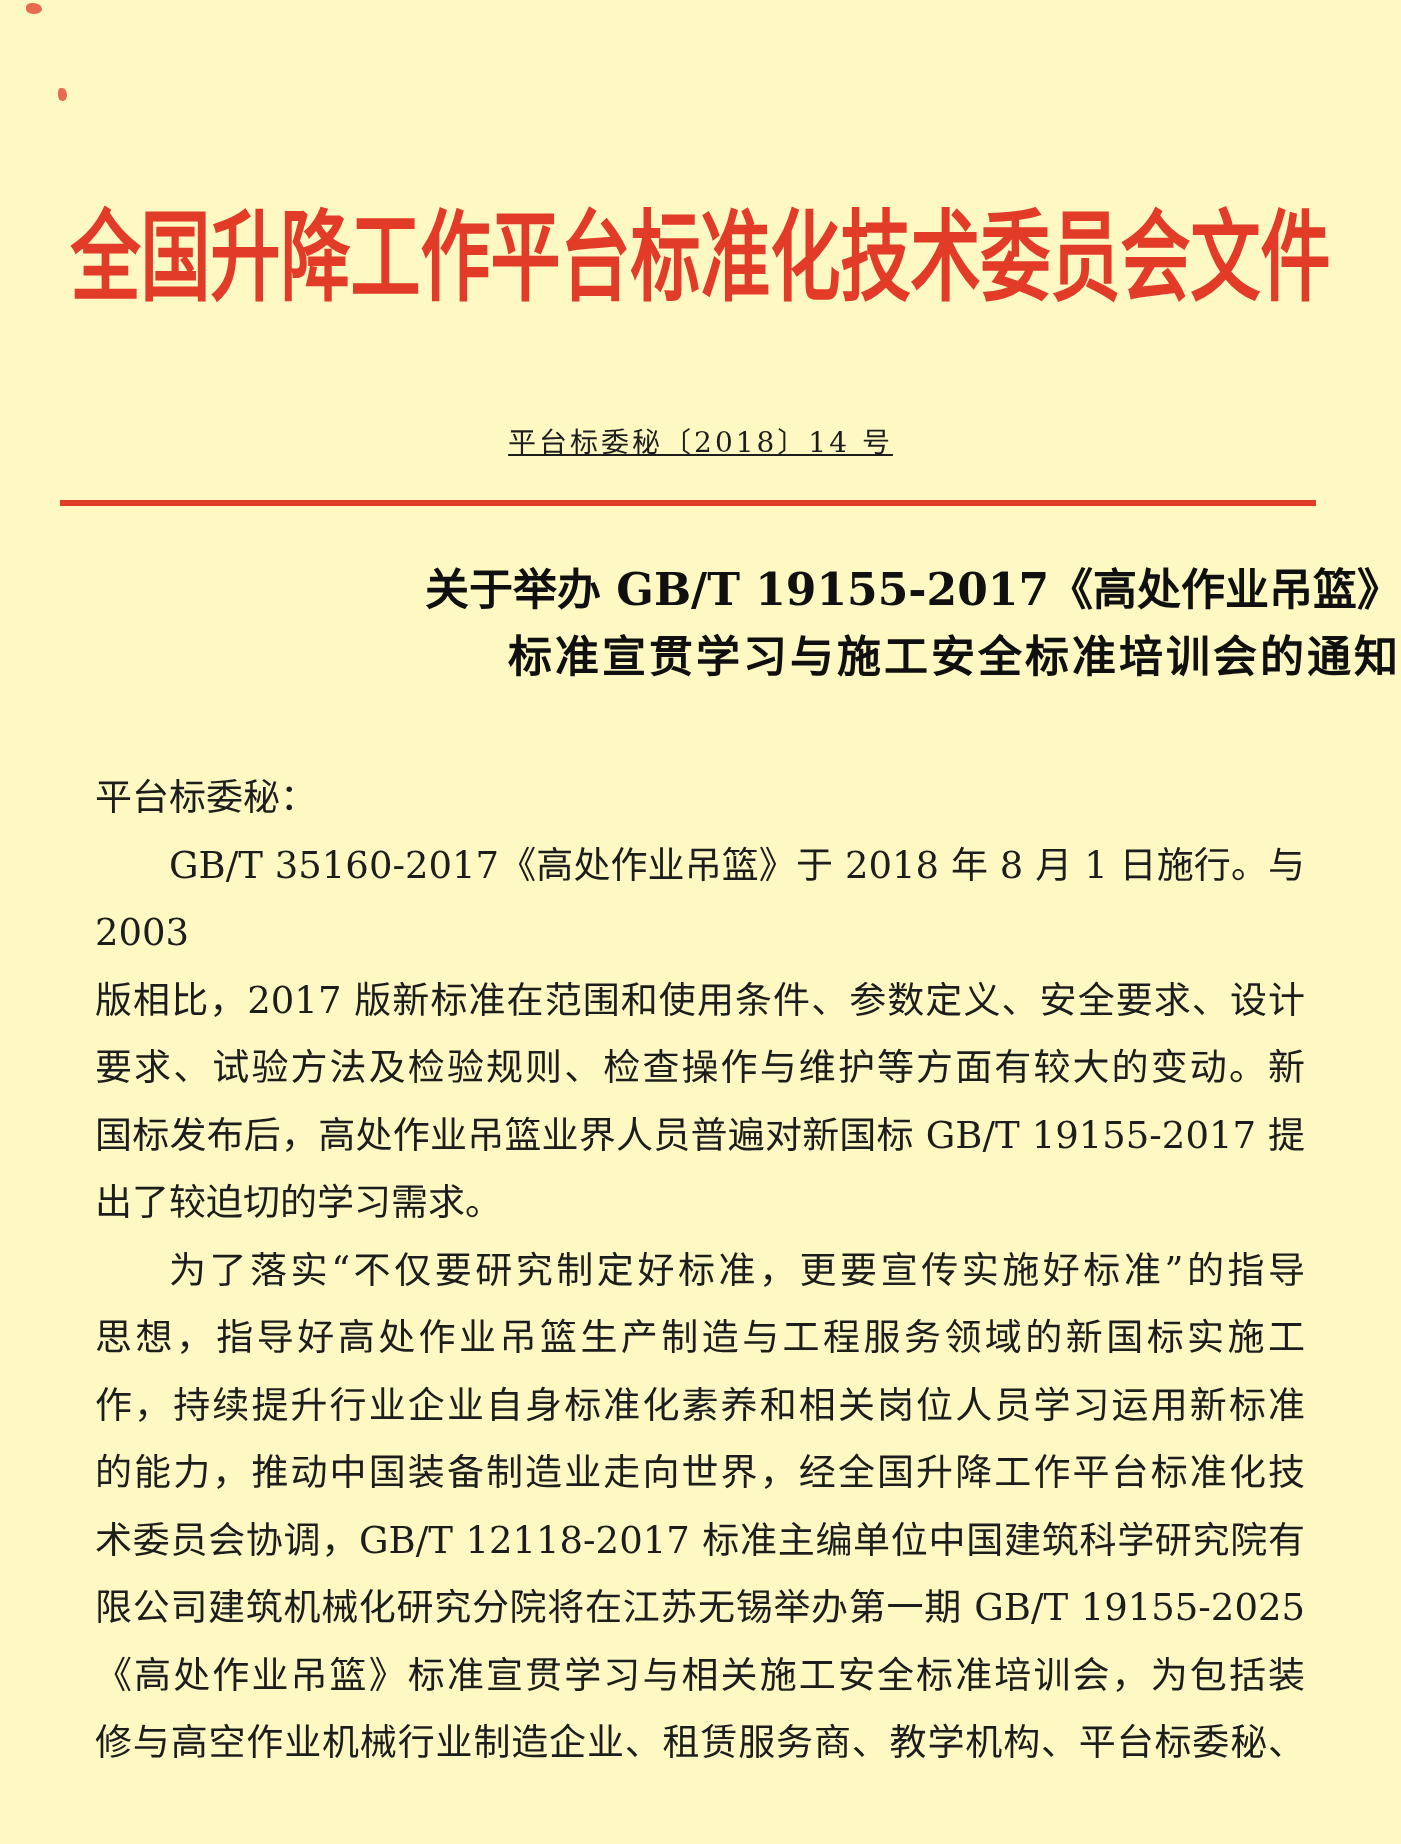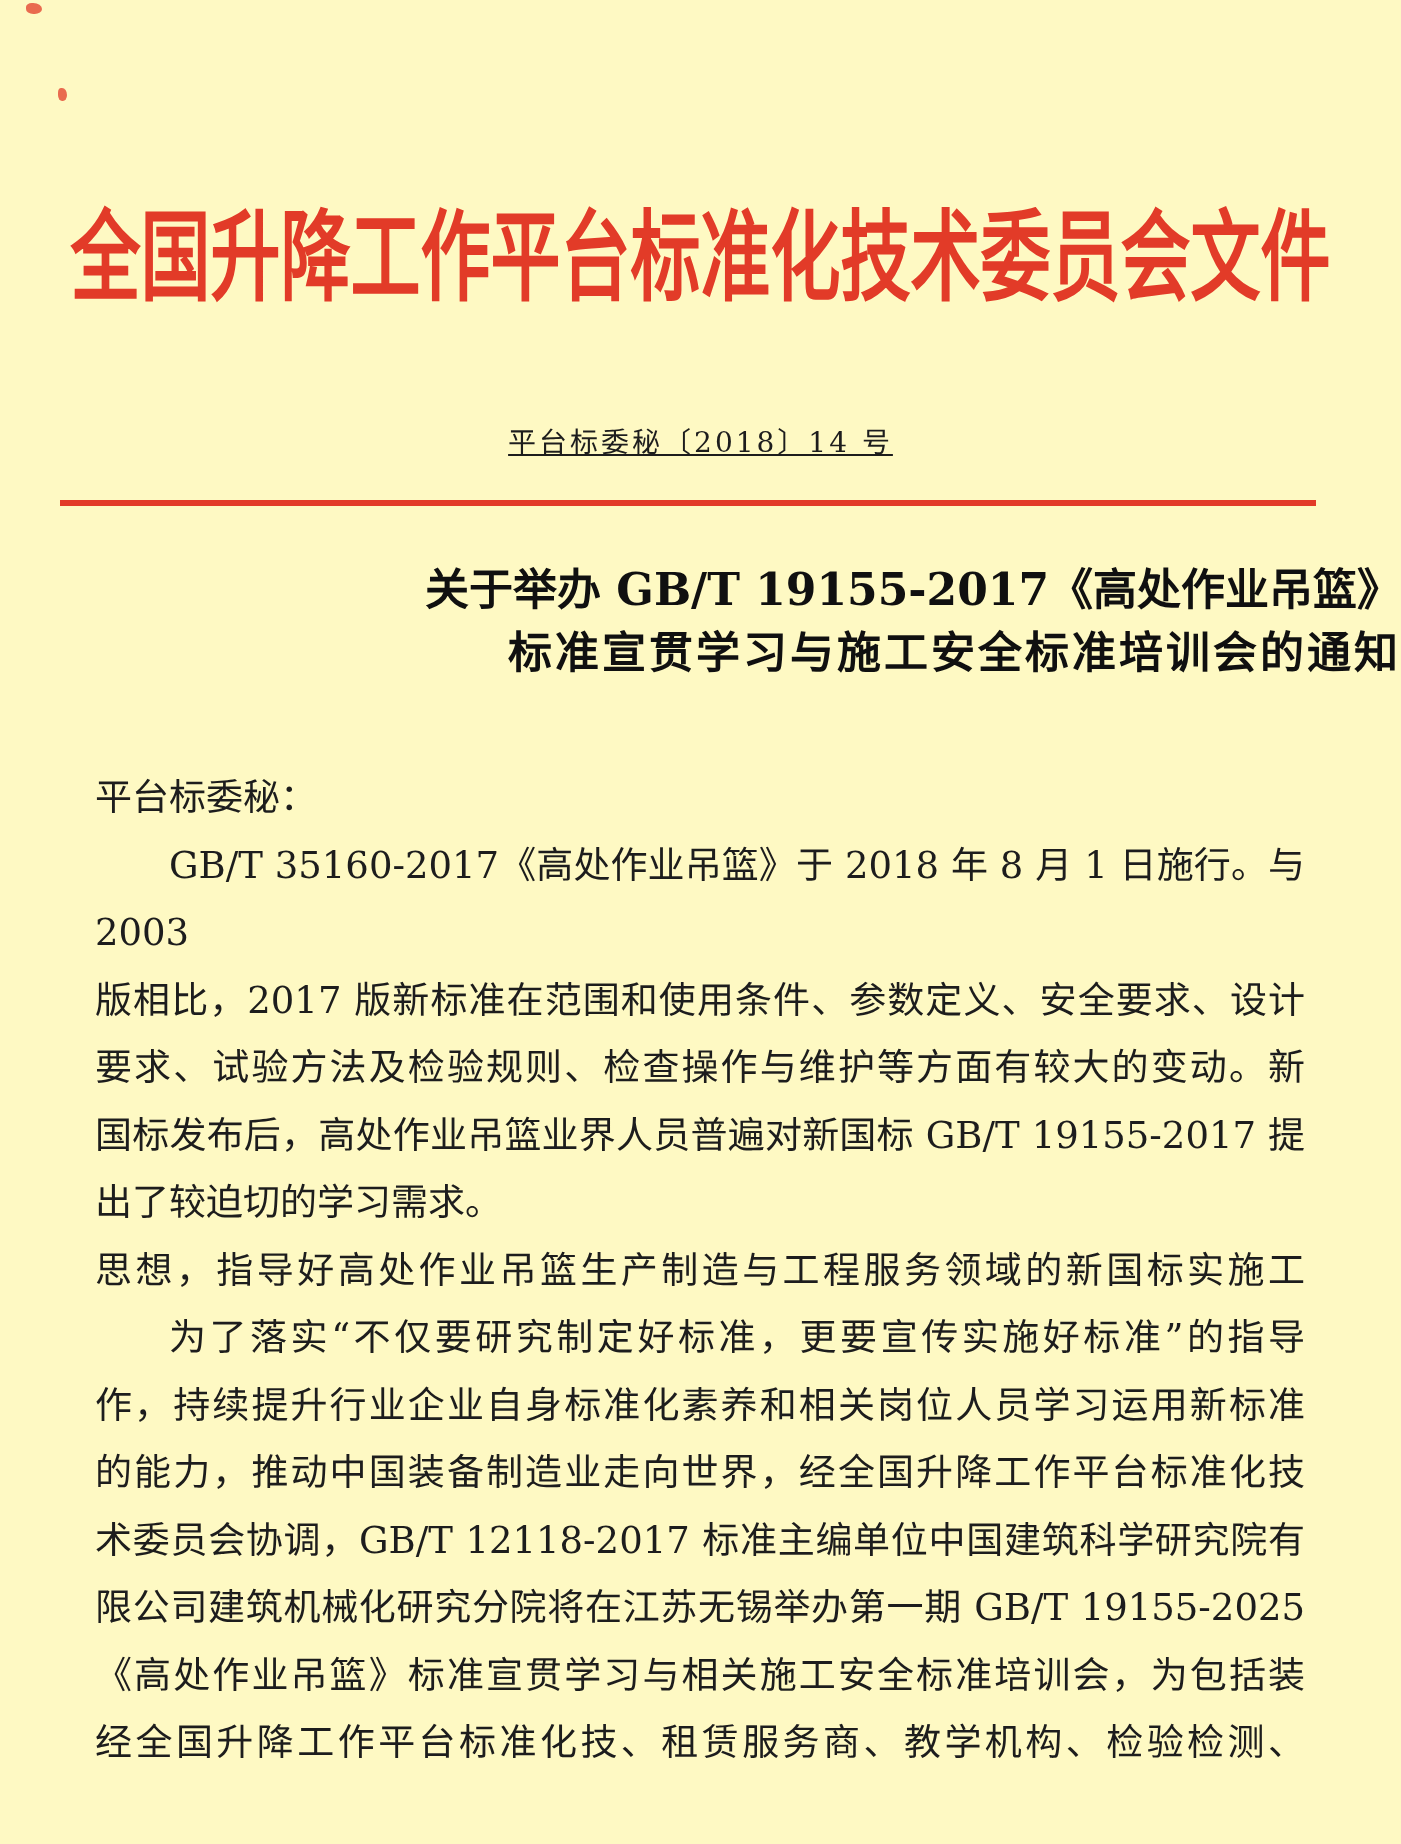--- a/index.html
+++ b/index.html
@@ -47,21 +47,21 @@
   }
   .notice-title{
     position:absolute;
     top:556px;left:0;width:100%;
     text-align:right;
     font-weight:bold;
     font-size:44px;
     line-height:67px;
     color:var(--title-ink);
   }
-  .notice-title .t2{letter-spacing:3px;font-family:Liberation Mono, monospace;}
+  .notice-title .t2{letter-spacing:3px;}
   .doc-body{
     position:absolute;
     top:764px;left:95px;
     width:1210px;
     color:var(--body-ink);
   }
   .line{
     font-size:37px;
     line-height:67.5px;
     text-align:justify;
@@ -99,24 +99,24 @@
   </div>
 
   <div class="doc-body">
     <div class="line salutation">平台标委秘：</div>
     <div id="paragraphs">
         <div class="line indent">GB/T 35160-2017《高处作业吊篮》于 2018 年 8 月 1 日施行。与 2003</div>
         <div class="line">版相比，2017 版新标准在范围和使用条件、参数定义、安全要求、设计</div>
         <div class="line">要求、试验方法及检验规则、检查操作与维护等方面有较大的变动。新</div>
         <div class="line">国标发布后，高处作业吊篮业界人员普遍对新国标 GB/T 19155-2017 提</div>
         <div class="line para-end">出了较迫切的学习需求。</div>
+        <div class="line indent">为了落实“不仅要研究制定好标准，更要宣传实施好标准”的指导</div>
         <div class="line">思想，指导好高处作业吊篮生产制造与工程服务领域的新国标实施工</div>
-        <div class="line indent">为了落实“不仅要研究制定好标准，更要宣传实施好标准”的指导</div>
         <div class="line">作，持续提升行业企业自身标准化素养和相关岗位人员学习运用新标准</div>
         <div class="line">的能力，推动中国装备制造业走向世界，经全国升降工作平台标准化技</div>
         <div class="line">术委员会协调，GB/T 12118-2017 标准主编单位中国建筑科学研究院有</div>
         <div class="line">限公司建筑机械化研究分院将在江苏无锡举办第一期 GB/T 19155-2025</div>
         <div class="line">《高处作业吊篮》标准宣贯学习与相关施工安全标准培训会，为包括装</div>
-        <div class="line">经全国升降工作平台标准化技、租赁服务商、教学机构、检验检测、</div>
+        <div class="line">修与高空作业机械行业制造企业、租赁服务商、教学机构、平台标委秘、</div>
       </div>
   </div>
 
 </div>
 
 </body></html>

